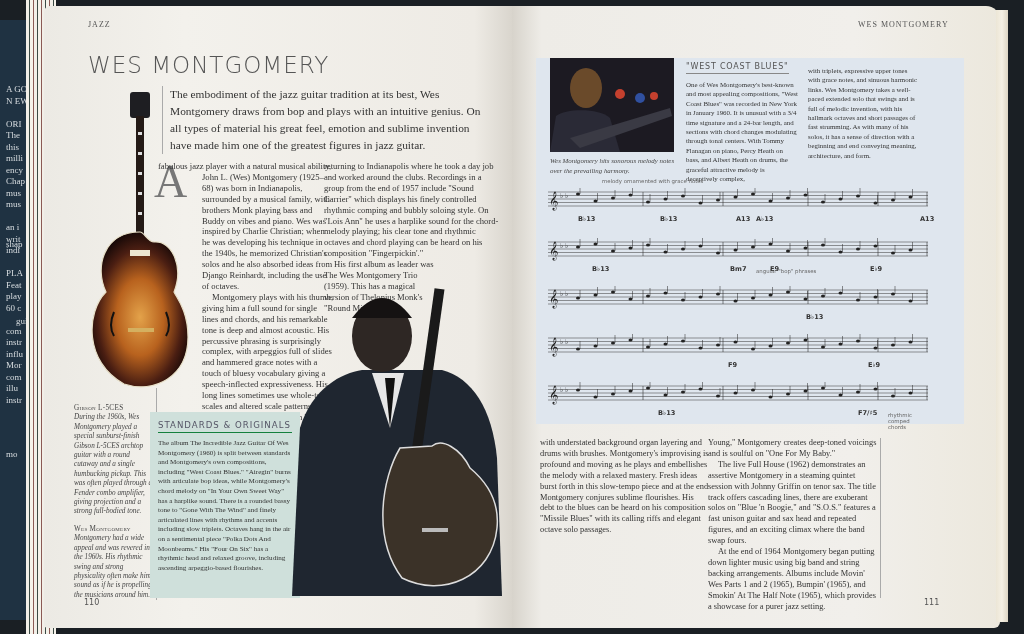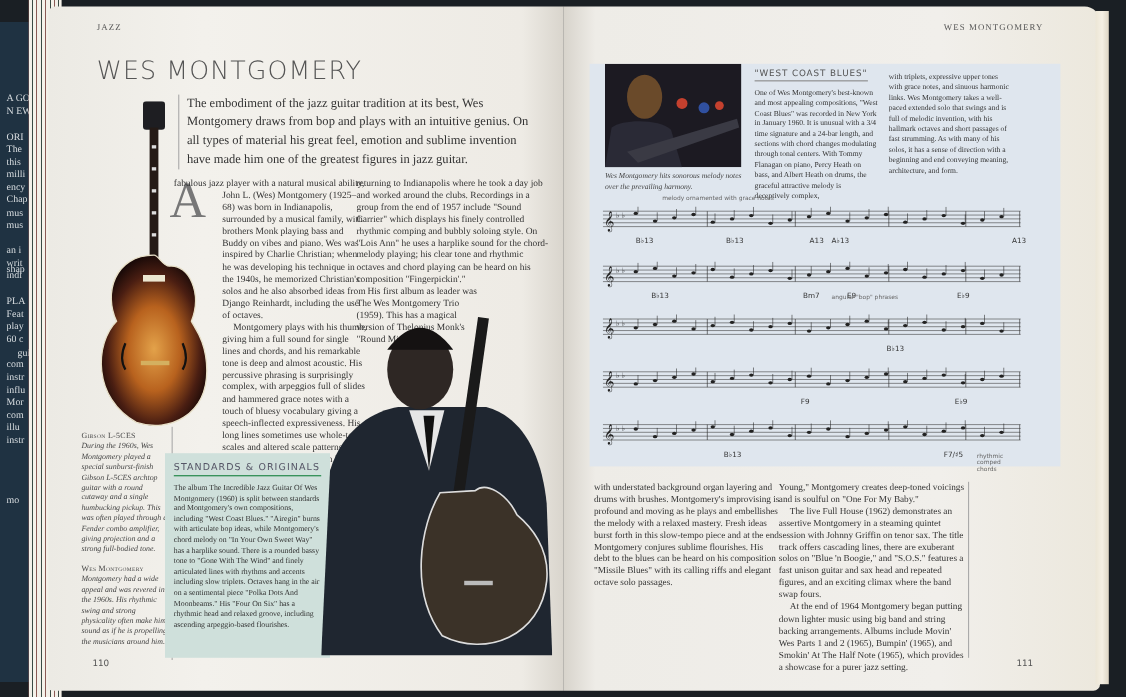--- a/index.html
+++ b/index.html
@@ -11,37 +11,37 @@
   .left{left:44px;width:468px;border-radius:6px 0 0 4px;background:linear-gradient(90deg,#eceae4 0%,#f3f1ec 30%,#eeebe5 92%,#d9d5cd 100%);}
   .right{left:512px;width:488px;border-radius:0 14px 6px 0;background:linear-gradient(90deg,#d7d3cb 0%,#eeece7 6%,#f1efeb 70%,#ece8dd 100%);}
   .rightedge{position:absolute;left:996px;top:10px;width:12px;height:612px;background:linear-gradient(90deg,#ece6d6,#f5f0e4,#ddd5c4);}
   .runhead{position:absolute;font-size:8px;letter-spacing:1px;color:#555;font-family:"Liberation Serif",serif;}
   .title{position:absolute;left:44px;top:46px;font-family:"DejaVu Sans",sans-serif;font-weight:300;font-size:23px;letter-spacing:1px;color:#555;}
   .intro{position:absolute;left:118px;top:80px;width:320px;font-size:11.4px;line-height:17px;color:#333;border-left:1px solid #aaa;padding-left:7px;}
   .body{font-size:8.6px;line-height:10.9px;color:#333;}
   .dropcap{float:left;font-size:46px;line-height:38px;color:#777;margin:2px 4px 0 0;font-family:"Liberation Serif",serif;}
   .col1{position:absolute;left:110px;top:155px;width:180px;}
   .col2{position:absolute;left:280px;top:155px;width:175px;}
-  .caption{position:absolute;left:30px;top:386px;width:78px;font-size:7.2px;line-height:9.4px;font-style:italic;color:#444;font-family:Liberation Serif, serif;}
+  .caption{position:absolute;left:30px;top:398px;width:78px;font-size:7.2px;line-height:9.4px;font-style:italic;color:#444;font-family:Liberation Serif, serif;}
   .caption .hd{font-style:normal;font-variant:small-caps;letter-spacing:.3px;}
   .pagenum{position:absolute;font-size:8px;color:#555;font-family:"DejaVu Sans",sans-serif;}
   .guitar{position:absolute;left:40px;top:86px;width:112px;height:300px;}
   .photo{position:absolute;left:248px;top:272px;width:210px;height:318px;}
   .sidebox{position:absolute;left:106px;top:406px;width:150px;height:186px;background:#cfe0db;padding:8px 8px 0 8px;box-sizing:border-box;}
   .sidebox .hd{font-family:"DejaVu Sans",sans-serif;font-size:8.6px;letter-spacing:1px;color:#556;border-bottom:1px solid #15803d;padding-bottom:2px;margin:0 0 6px 0;}
   .sidebox .tx{font-size:7.1px;line-height:9.6px;color:#333;}
   .musicbg{position:absolute;left:24px;top:52px;width:428px;height:366px;background:#dfe6ee;}
   .stagephoto{position:absolute;left:38px;top:52px;width:124px;height:94px;}
   .wcbhead{position:absolute;left:174px;top:56px;font-family:"DejaVu Sans",sans-serif;font-size:8px;letter-spacing:.8px;color:#555;border-bottom:1px solid #888;padding-bottom:2px;}
   .wcbtext1{position:absolute;left:174px;top:74px;width:112px;font-size:6.9px;line-height:9.4px;color:#333;}
   .wcbtext2{position:absolute;left:296px;top:60px;width:110px;font-size:6.9px;line-height:9.4px;color:#333;}
   .stagecap{position:absolute;left:38px;top:150px;width:130px;font-size:6.9px;line-height:10px;font-style:italic;color:#444;}
   .mnote{position:absolute;font-family:"DejaVu Sans",sans-serif;font-size:5.4px;color:#666;}
   .staff{position:absolute;left:36px;width:380px;height:24px;}
-  .chord{position:absolute;font-family:"DejaVu Sans",sans-serif;font-weight:normal;font-size:6.6px;color:#333;text-align:center;}
+  .chord{position:absolute;font-family:"DejaVu Sans",sans-serif;font-weight:bold;font-size:6.6px;color:#333;text-align:center;}
   .rcol1{position:absolute;left:28px;top:432px;width:170px;}
   .rcol2{position:absolute;left:196px;top:432px;width:172px;}
   .rcol1 p,.rcol2 p,.col1 p,.col2 p{margin:0;}
   .ind{text-indent:10px;}
   .divider{position:absolute;width:1px;background:#aaa;}
 </style>
 </head>
 <body>
 
 <div class="backcover" id="backcover">

